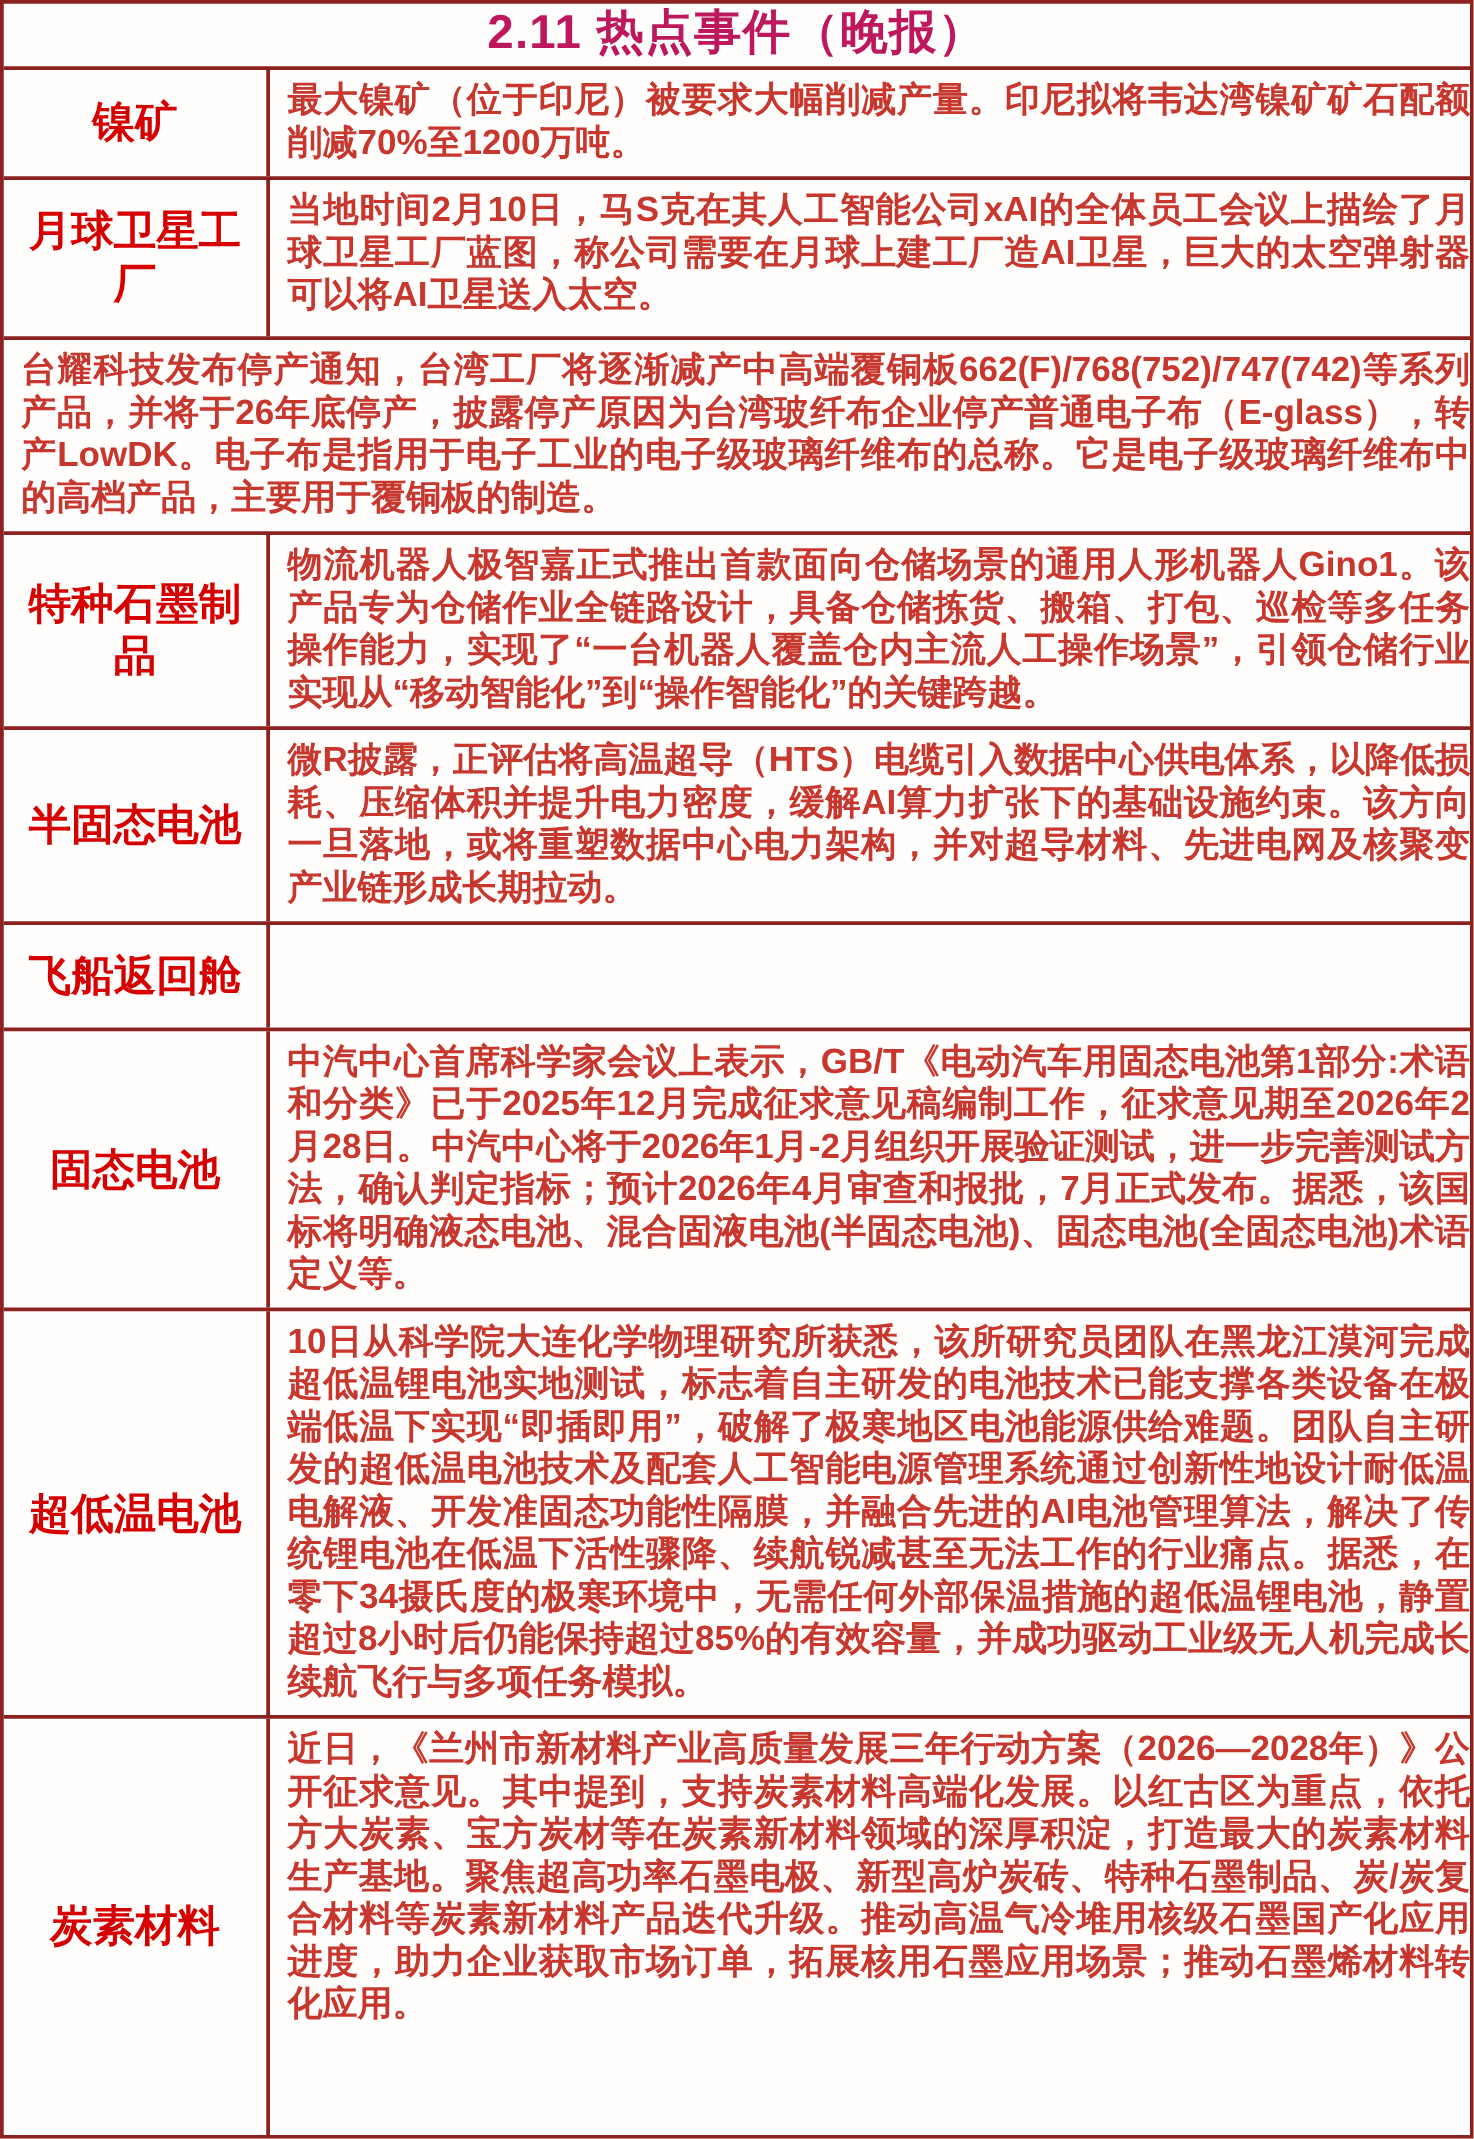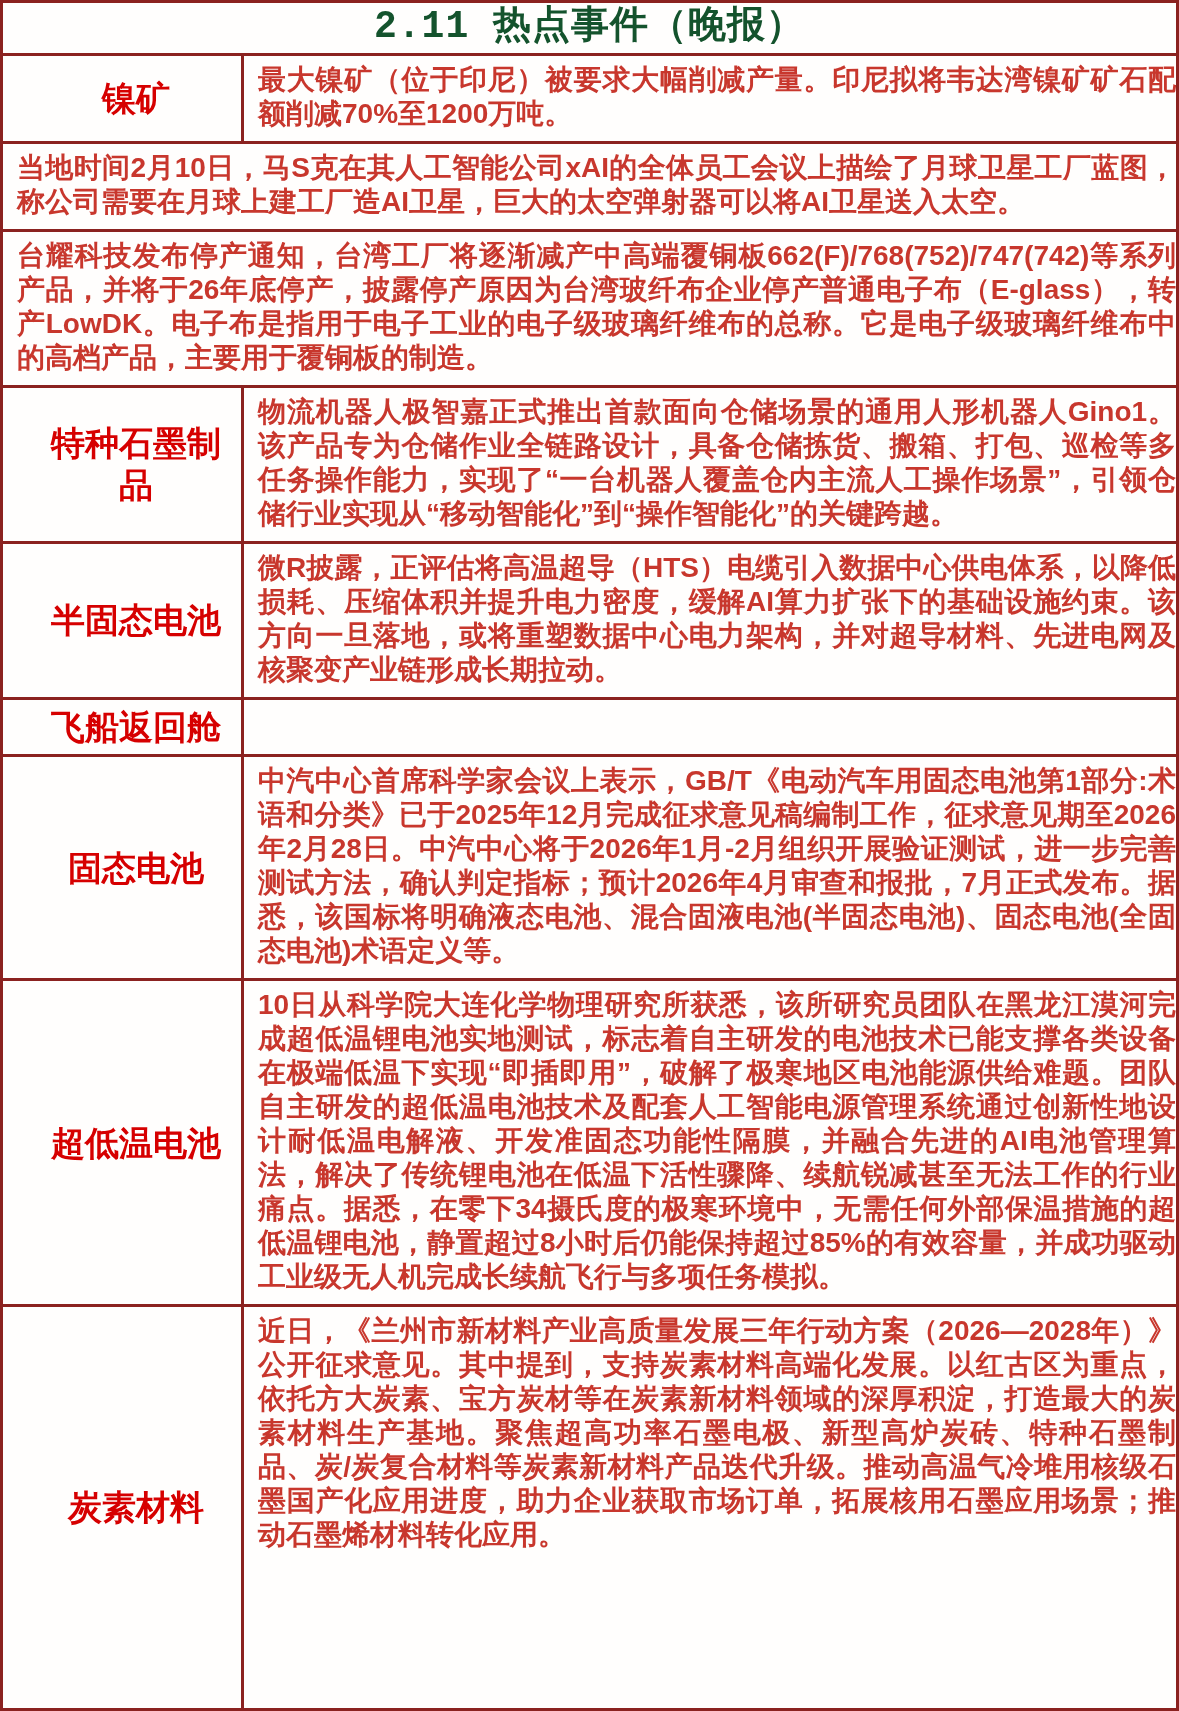--- a/index.html
+++ b/index.html
@@ -18,44 +18,42 @@
   }
   .title-row {
     border-bottom: 3px solid #8b2220;
     text-align: center;
     padding: 3px 0 5px 0;
     flex: 0 0 auto;
   }
   .title-text {
     font-size: 38px;
     font-weight: bold;
-    color: #14532d;
+    color: #be185d;
     letter-spacing: 1px;
     line-height: 1.1;
-    font-family: Liberation Mono, monospace;
   }
   .row {
     display: flex;
     border-bottom: 3px solid #8b2220;
     flex: 0 0 auto;
   }
   .row:last-child {
     border-bottom: none;
     flex: 1 0 auto;
   }
   .label-cell {
     flex: 0 0 213px;
     width: 213px;
     border-right: 3px solid #8b2220;
     display: flex;
     align-items: center;
     justify-content: center;
     text-align: center;
-    padding: 6px 8px;
-    margin-left: 28px;
+    padding: 20px 8px;
   }
   .label-text {
     font-size: 34px;
     font-weight: bold;
     color: #d60000;
     line-height: 1.25;
   }
   .content-cell {
     flex: 1 1 auto;
     padding: 7px 0 10px 14px;
@@ -81,20 +79,23 @@
   <div class="row">
     <div class="label-cell">
       <div class="label-text">镍矿</div>
     </div>
     <div class="content-cell">
       <div class="content-text">最大镍矿（位于印尼）被要求大幅削减产量。印尼拟将韦达湾镍矿矿石配额削减70%至1200万吨。</div>
     </div>
   </div>
 
   <div class="row">
+    <div class="label-cell">
+      <div class="label-text">月球卫星工厂</div>
+    </div>
     <div class="content-cell">
       <div class="content-text">当地时间2月10日，马S克在其人工智能公司xAI的全体员工会议上描绘了月球卫星工厂蓝图，称公司需要在月球上建工厂造AI卫星，巨大的太空弹射器可以将AI卫星送入太空。</div>
     </div>
   </div>
 
   <div class="row">
     <div class="content-cell">
       <div class="content-text">台耀科技发布停产通知，台湾工厂将逐渐减产中高端覆铜板662(F)/768(752)/747(742)等系列产品，并将于26年底停产，披露停产原因为台湾玻纤布企业停产普通电子布（E-glass），转产LowDK。电子布是指用于电子工业的电子级玻璃纤维布的总称。它是电子级玻璃纤维布中的高档产品，主要用于覆铜板的制造。</div>
     </div>
   </div>

